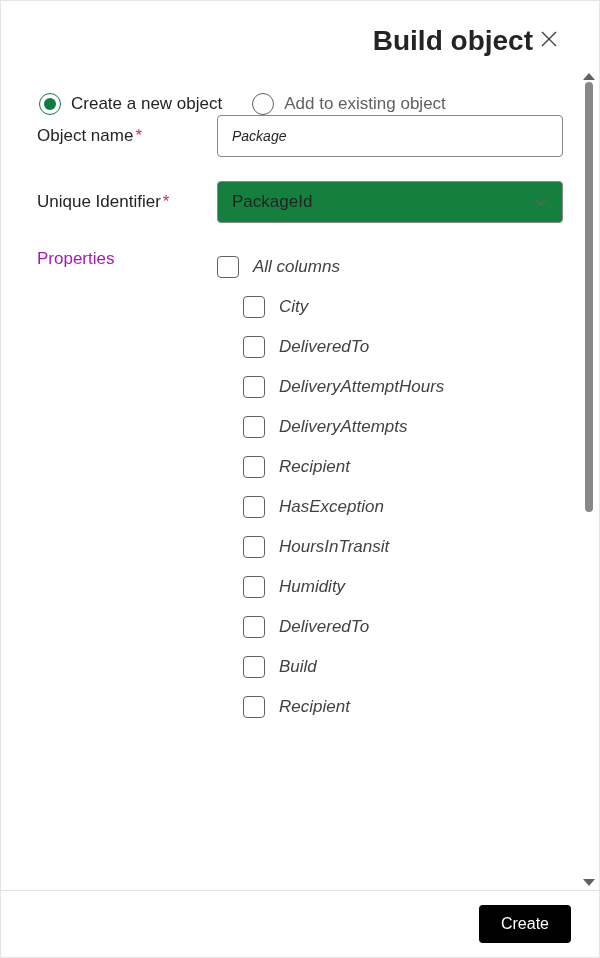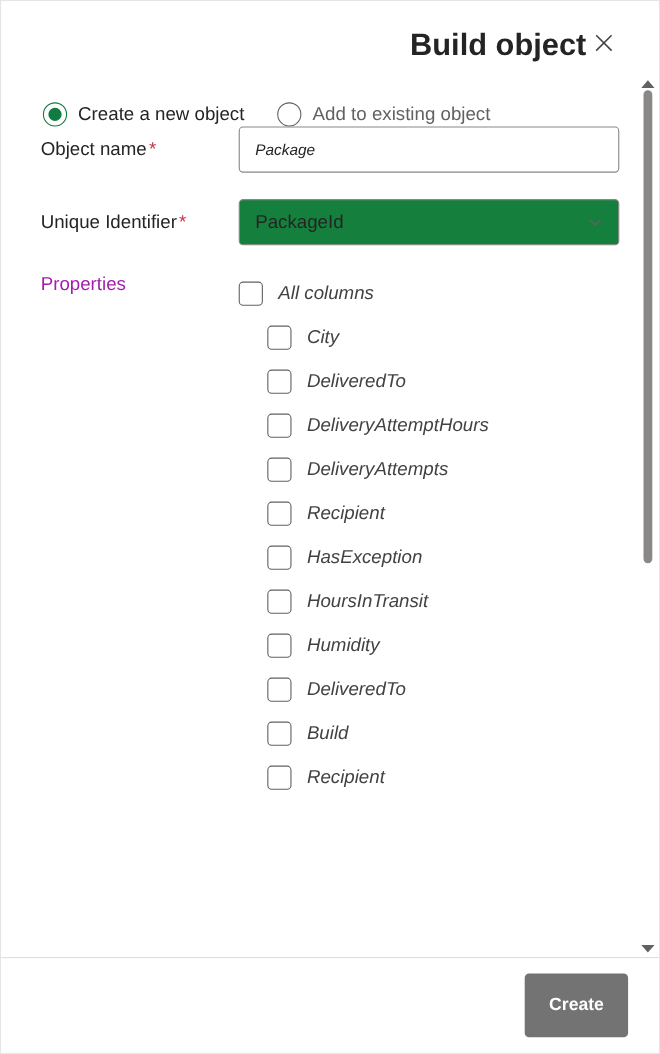--- a/index.html
+++ b/index.html
@@ -153,27 +153,27 @@
   }
 
   .footer {
     border-top: 1px solid #e1dfdd;
     padding: 14px 28px;
     display: flex;
     justify-content: flex-end;
     background: #fff;
   }
   .create-btn {
-    background: #737373;
+    background: #000000;
     color: #fff;
     border: none;
     border-radius: 4px;
-    padding: 20px 22px;
+    padding: 10px 22px;
     font-size: 16px;
-    font-weight: 700;
+    font-weight: 400;
     cursor: pointer;
     font-family: inherit;
   }
 
   
   .scrollbar {
     position: absolute;
     right: 2px;
     top: 0;
     bottom: 0;

